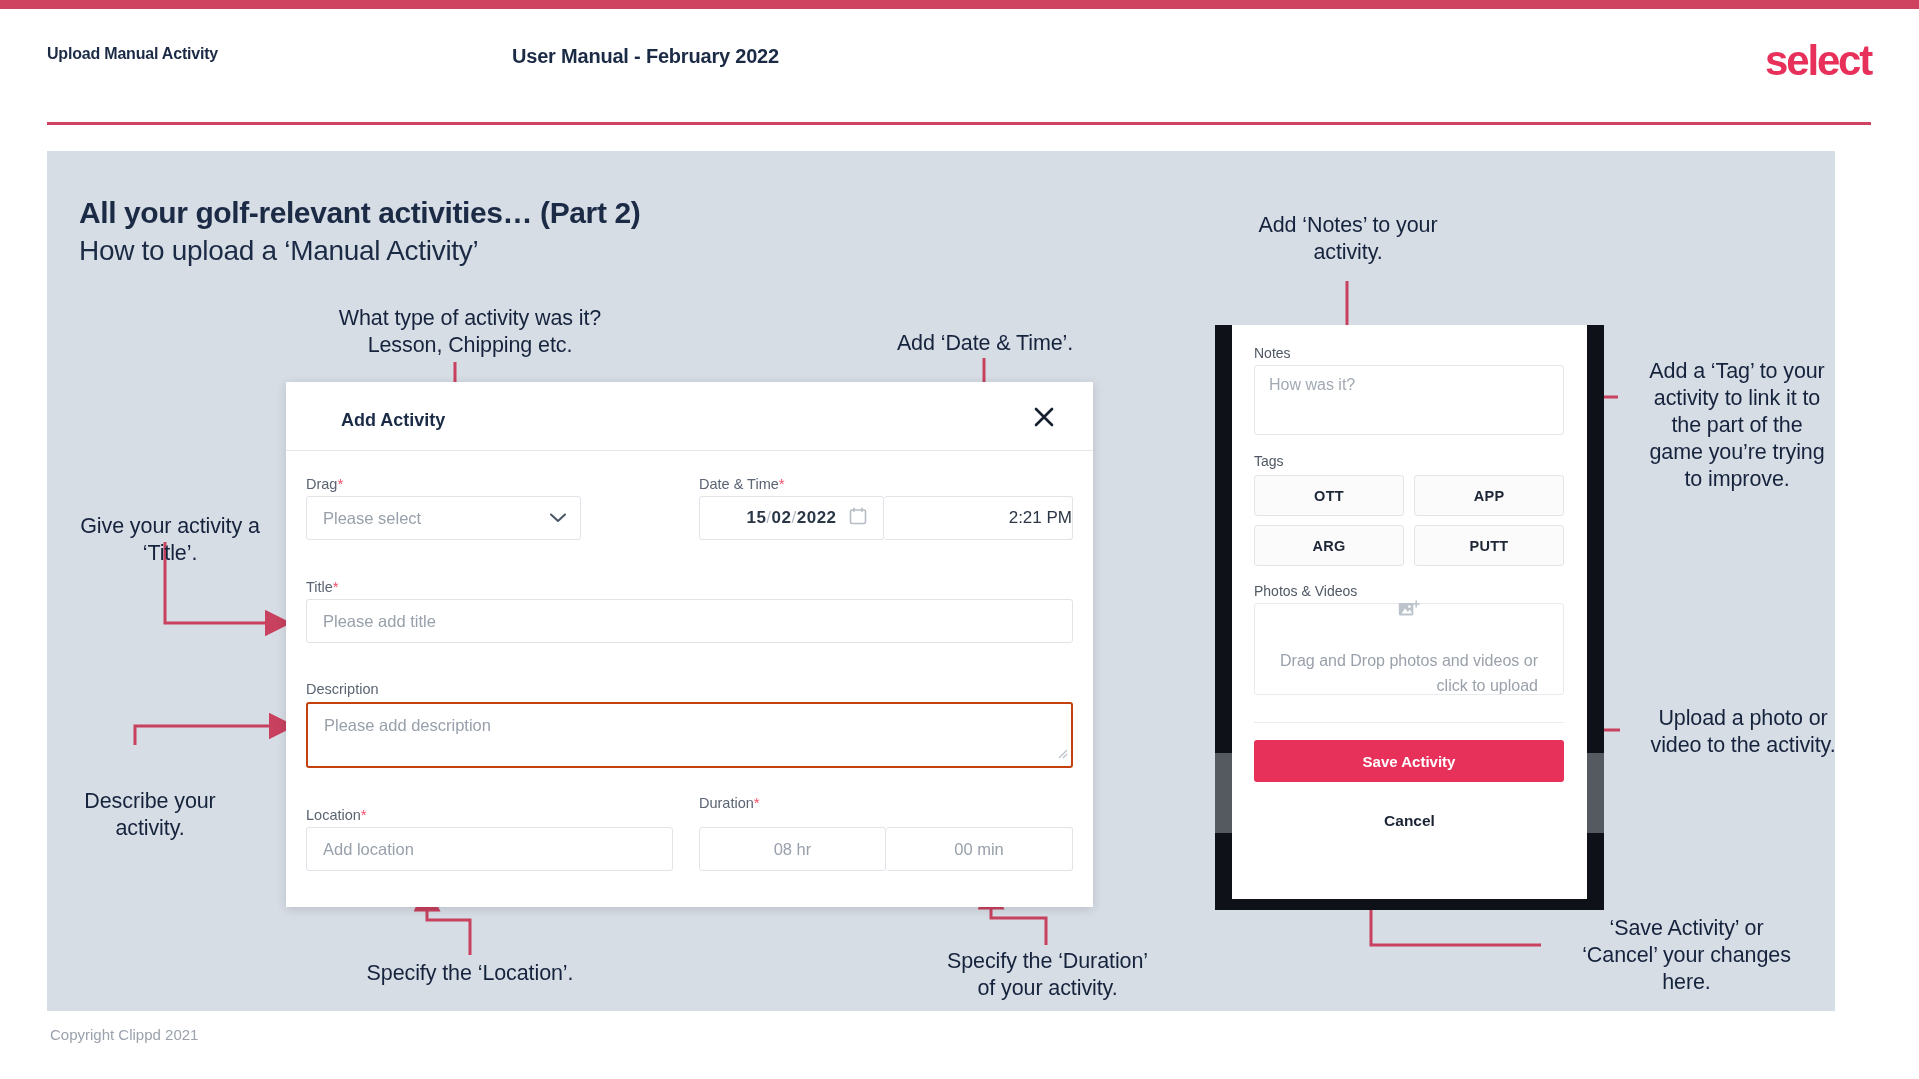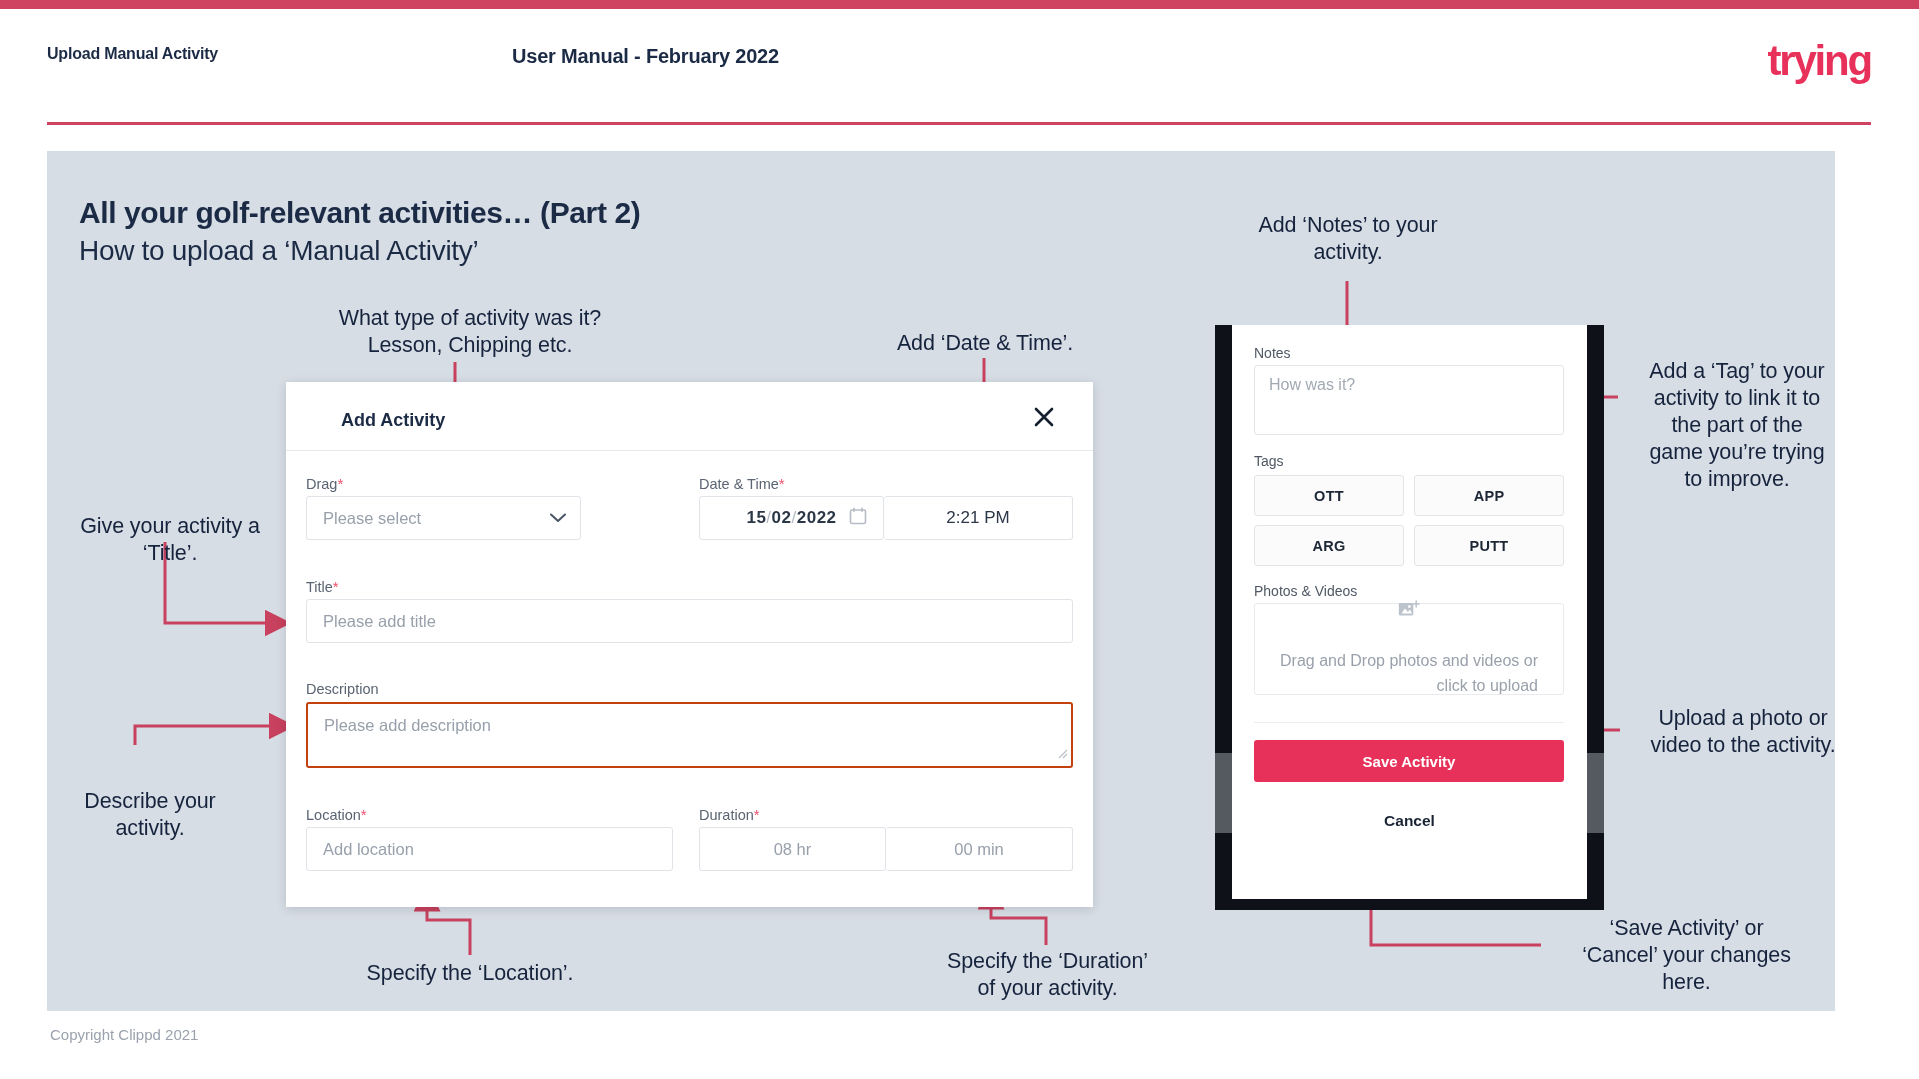--- a/index.html
+++ b/index.html
@@ -116,21 +116,21 @@
   }
 
   .dateval {
     font-size: 17px; color: #2b3646; font-weight: 700;
     padding-left: 0; width: 100%; text-align: center;
     letter-spacing: 0.5px;
   }
   .dateval .sep { color: #b4bac3; font-weight: 400; }
   .cal-icon { position: absolute; right: 16px; top: 50%; transform: translateY(-50%); }
 
-  .timeval { font-size: 17px; color: #2b3646; font-weight: 400; width:100%; text-align:center; }
+  .timeval { font-size: 17px; color: #2b3646; font-weight: 400; width:100%; text-align:right; }
 
   .ta {
     position: absolute;
     background: #ffffff; border: 2px solid #c2410c; border-radius: 3px;
   }
   .ta .ph { position: absolute; left: 16px; top: 12px; font-size: 16.5px; color: #98a0ab; }
   .ta .grip { position: absolute; right: 3px; bottom: 3px; }
 
   
   .phone {
@@ -187,21 +187,21 @@
 </style>
 </head>
 <body>
 
 <div id="root">
 
   <div class="topstripe"></div>
 
   <div class="hdr-left">Upload Manual Activity</div>
   <div class="hdr-mid">User Manual - February 2022</div>
-  <div class="logo">trying</div>
+  <div class="logo">select</div>
   <div class="hdr-rule"></div>
 
   <div class="slide"></div>
 
   <div class="slide-title">All your golf-relevant activities… (Part 2)</div>
   <div class="slide-sub">How to upload a ‘Manual Activity’</div>
 
   <svg class="connectors" viewBox="0 0 1919 1079" width="1919" height="1079">
     <defs>
       <marker id="ah" markerWidth="9" markerHeight="9" refX="4.5" refY="4.5" orient="auto">
@@ -325,21 +325,21 @@
       </span>
     </div>
 
     <div class="fld-label" style="left:20px; top:424px;">
       <span>Location</span><span class="req">*</span>
     </div>
     <div class="inp" style="left:20px; top:445px; width:367px; height:44px;">
       <span class="ph">Add location</span>
     </div>
 
-    <div class="fld-label" style="left:413px; top:424px;">
+    <div class="fld-label" style="left:413px; top:412px;">
       <span>Duration</span><span class="req">*</span>
     </div>
     <div class="inp" style="left:413px; top:445px; width:187px; height:44px;">
       <span class="ph center">08 hr</span>
     </div>
     <div class="inp" style="left:600px; top:445px; width:187px; height:44px; border-left:none;">
       <span class="ph center">00 min</span>
     </div>
   </div>
 

